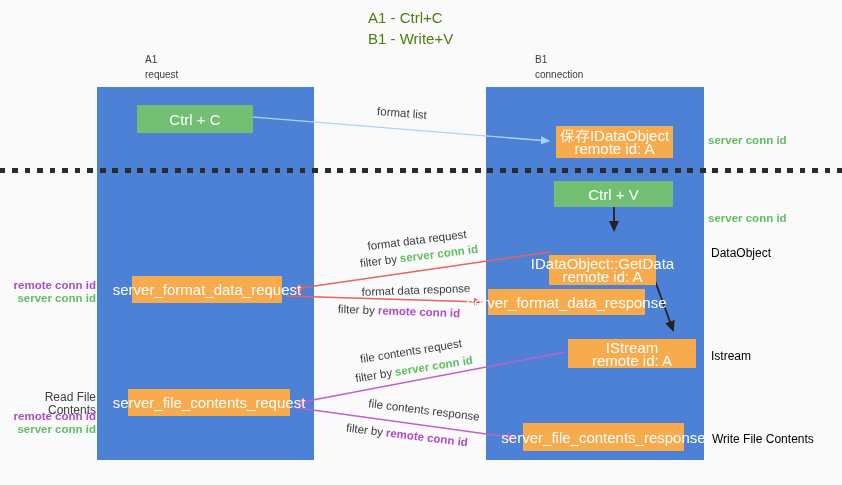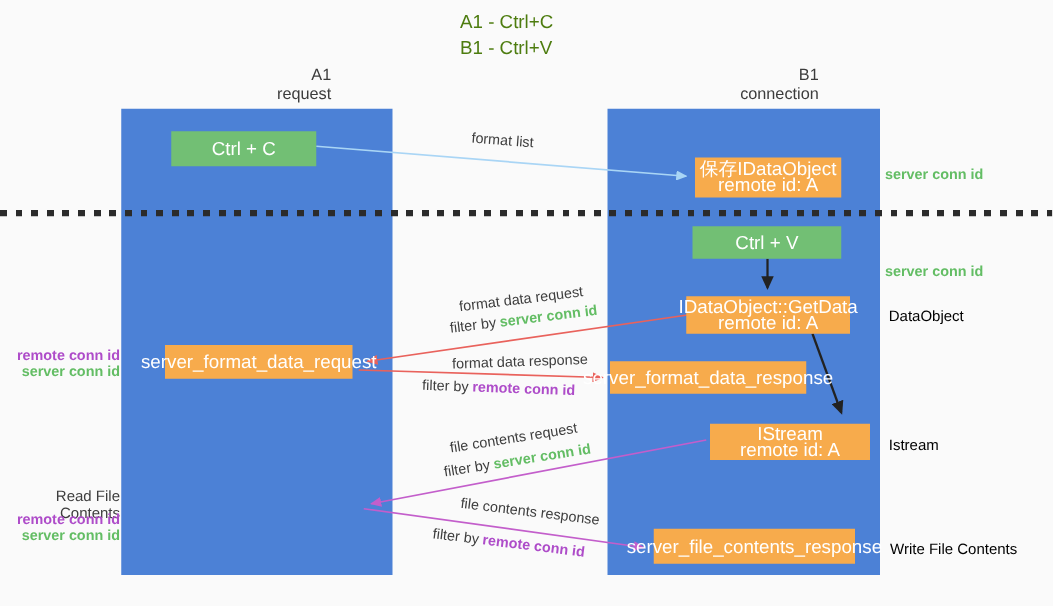--- a/index.html
+++ b/index.html
@@ -1,19 +1,19 @@
 <!DOCTYPE html>
 <html><head>
 <meta charset="utf-8">
 <style>
   html,body{margin:0;padding:0;background:#fafafa;}
   .canvas{position:relative;width:842px;height:485px;background:#fafafa;overflow:hidden;
           font-family:"Liberation Sans",sans-serif;color:#3d3d3d;}
   .title{position:absolute;left:368px;top:7px;font-size:15px;line-height:21px;color:#4d7c0f;}
-  .lane-hdr{position:absolute;top:52px;width:120px;text-align:right;font-size:13px;line-height:15px;color:#3c3c3c;}
+  .lane-hdr{position:absolute;top:52px;width:120px;text-align:left;font-size:10px;line-height:15px;color:#3c3c3c;}
   .col{position:absolute;top:87px;height:373px;background:#4c81d6;}
   .col-a{left:97px;width:217px;}
   .col-b{left:486px;width:218px;}
   .arrows{position:absolute;left:0;top:0;z-index:2;}
   .node{position:absolute;z-index:3;display:flex;flex-direction:column;align-items:center;justify-content:center;
         color:#ffffff;font-size:15px;line-height:13px;text-align:center;}
   .green{background:#72bf74;}
   .orange{background:#f7ab4c;align-items:center;}
   .dotline{position:absolute;left:0;top:168px;width:842px;height:5px;z-index:4;
            background:repeating-linear-gradient(90deg,#2b2b2b 0 5.5px,transparent 5.5px 12.5px);}
@@ -26,21 +26,21 @@
   .leftgrp{position:absolute;left:0;width:96px;text-align:right;z-index:4;font-size:11.5px;line-height:13px;}
   .pfx{margin-right:3px;}
 </style>
 </head>
 <body>
 
 <div class="canvas">
 
   <div class="title">
     <div>A1 - Ctrl+C</div>
-    <div>B1 - Ctrl+V</div>
+    <div>B1 - Write+V</div>
   </div>
 
   <div class="lane-hdr" style="left:145px;">
     <div>A1</div>
     <div>request</div>
   </div>
   <div class="lane-hdr" style="left:535px;">
     <div>B1</div>
     <div>connection</div>
   </div>
@@ -80,38 +80,41 @@
 
   <div class="node orange" style="left:556px;top:126px;width:117px;height:32px;">
     <div>保存IDataObject</div>
     <div>remote id: A</div>
   </div>
 
   <div class="node green" style="left:554px;top:181px;width:119px;height:26px;">
     <div>Ctrl + V</div>
   </div>
 
-  <div class="node orange" style="left:549px;top:237px;width:131px;height:30px;">
+  <div class="node orange" style="left:549px;top:255px;width:107px;height:30px;">
     <div>IDataObject::GetData</div>
     <div>remote id: A</div>
   </div>
 
   <div class="node orange" style="left:132px;top:276px;width:150px;height:27px;">
     <div>server_format_data_request</div>
   </div>
 
   <div class="node orange" style="left:488px;top:289px;width:157px;height:26px;">
     <div>server_format_data_response</div>
   </div>
 
   <div class="node orange" style="left:568px;top:339px;width:128px;height:29px;">
     <div>IStream</div>
     <div>remote id: A</div>
   </div>
 
+  <div class="node orange" style="left:128px;top:389px;width:162px;height:27px;">
+    <div>server_file_contents_request</div>
+  </div>
 
   <div class="node orange" style="left:523px;top:423px;width:161px;height:28px;">
     <div>server_file_contents_response</div>
   </div>
 
   <div class="elabel" style="left:402px;top:113px;transform:translate(-50%,-50%) rotate(4.5deg);">format list</div>
 
   <div class="elabel" style="left:417px;top:240px;transform:translate(-50%,-50%) rotate(-7deg);">format data request</div>
   <div class="elabel" style="left:419px;top:256px;transform:translate(-50%,-50%) rotate(-7deg);">
     <span class="pfx">filter by</span><span class="gtxt">server conn id</span>

